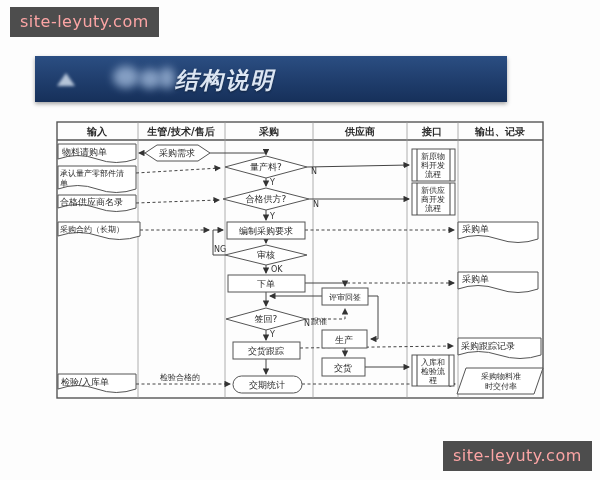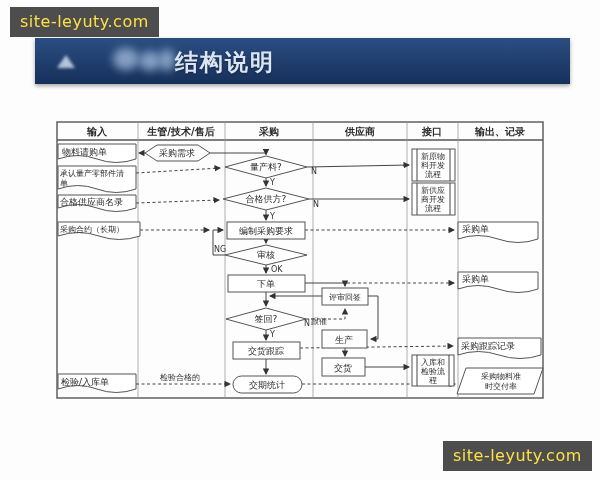--- a/index.html
+++ b/index.html
@@ -1,29 +1,29 @@
 <!DOCTYPE html>
 <html><head>
 <meta charset="utf-8">
 <style>
   html,body{margin:0;padding:0;}
   body{width:600px;height:480px;background:#ffffff;position:relative;overflow:hidden;
        font-family:"DejaVu Sans",sans-serif;}
   .stage{position:absolute;inset:0;background:#fdfdfd;}
 
   
-  .wm{position:absolute;background:#4d4d4d;color:#fde047;font-size:16px;
+  .wm{position:absolute;background:#4d4d4d;color:#fca5a5;font-size:16px;
       line-height:28px;padding:1px 10px;letter-spacing:.5px;}
   .wm-top{left:10px;top:7px;}
   .wm-bottom{left:443px;top:441px;}
 
   
-  .banner{position:absolute;left:35px;top:38px;width:535px;height:46px;
+  .banner{position:absolute;left:35px;top:56px;width:472px;height:46px;
           background:linear-gradient(180deg,#2b4e82 0%,#1f3d6c 55%,#16305a 100%);
-          box-shadow:0 2px 4px rgba(0,0,0,.35);}
+          box-shadow:0 2px 4px rgba(0,0,0,.35);font-style:italic;}
   .banner-title{position:absolute;left:140px;top:9px;color:#dce6f3;font-size:23px;
                 font-weight:bold;letter-spacing:2px;text-shadow:0 1px 2px rgba(0,0,0,.4);}
   .logo-tri{position:absolute;left:22px;top:17px;width:0;height:0;
             border-left:9px solid transparent;border-right:9px solid transparent;
             border-bottom:13px solid #cfdcec;filter:blur(1.5px);opacity:.85;}
   .blob{position:absolute;border-radius:50%;background:#9db6d8;filter:blur(4px);opacity:.8;}
   .blob.b1{left:78px;top:10px;width:26px;height:22px;}
   .blob.b2{left:104px;top:13px;width:22px;height:20px;}
   .blob.b3{left:124px;top:11px;width:16px;height:22px;}
 

